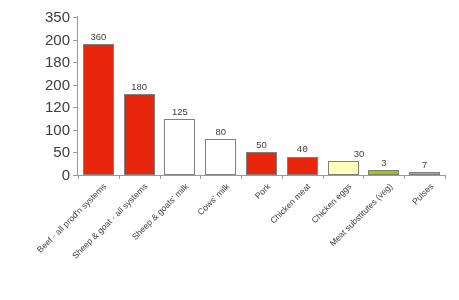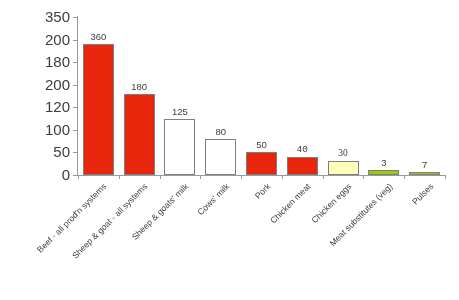--- a/index.html
+++ b/index.html
@@ -136,21 +136,21 @@
       <div class="bar-val" style="left: 109.167px; top: 80.7429px;">180</div>
       <div class="bar" style="left: 164.444px; top: 118.571px; width: 31px; height: 56.4286px; background: rgb(255, 255, 255); border-color: rgb(127, 127, 127);"></div>
       <div class="bar-val" style="left: 149.944px; top: 105.571px;">125</div>
       <div class="bar" style="left: 205.222px; top: 138.886px; width: 31px; height: 36.1143px; background: rgb(255, 255, 255); border-color: rgb(127, 127, 127);"></div>
       <div class="bar-val" style="left: 190.722px; top: 125.886px;">80</div>
       <div class="bar" style="left: 246px; top: 152.429px; width: 31px; height: 22.5714px; background: rgb(232, 38, 12); border-color: rgb(127, 127, 127);"></div>
       <div class="bar-val" style="left: 231.5px; top: 139.429px;">50</div>
       <div class="bar" style="left: 286.778px; top: 156.943px; width: 31px; height: 18.0571px; background: rgb(232, 38, 12); border-color: rgb(127, 127, 127);"></div>
       <div class="bar-val" style="left: 272.278px; top: 143.943px; font-family: Liberation Mono, monospace;">40</div>
       <div class="bar" style="left: 327.556px; top: 161.457px; width: 31px; height: 13.5429px; background: rgb(255, 255, 187); border-color: rgb(127, 127, 127);"></div>
-      <div class="bar-val" style="left: 313px; top: 148.457px; font-family: Liberation Serif, serif;">30</div>
+      <div class="bar-val" style="left: 329px; top: 148.457px;">30</div>
       <div class="bar" style="left: 368.333px; top: 170.034px; width: 31px; height: 4.96571px; background: rgb(154, 205, 0); border-color: rgb(127, 127, 127);"></div>
       <div class="bar-val" style="left: 353.833px; top: 157.034px;">3</div>
       <div class="bar" style="left: 409.111px; top: 171.84px; width: 31px; height: 3.16px; background: rgb(154, 205, 0); border-color: rgb(127, 127, 127);"></div>
       <div class="bar-val" style="left: 394.611px; top: 158.84px;">7</div>
     </div>
   <div id="xlabels-group">
       <div class="xlab" style="left: 102.389px; top: 182px; transform: rotate(-45deg) translateX(-100%);">Beef - all prod'n systems</div>
       <div class="xlab" style="left: 143.167px; top: 182px; transform: rotate(-45deg) translateX(-100%);">Sheep &amp; goat - all systems</div>
       <div class="xlab" style="left: 183.944px; top: 182px; transform: rotate(-45deg) translateX(-100%);">Sheep &amp; goats' milk</div>
       <div class="xlab" style="left: 224.722px; top: 182px; transform: rotate(-45deg) translateX(-100%);">Cows' milk</div>

